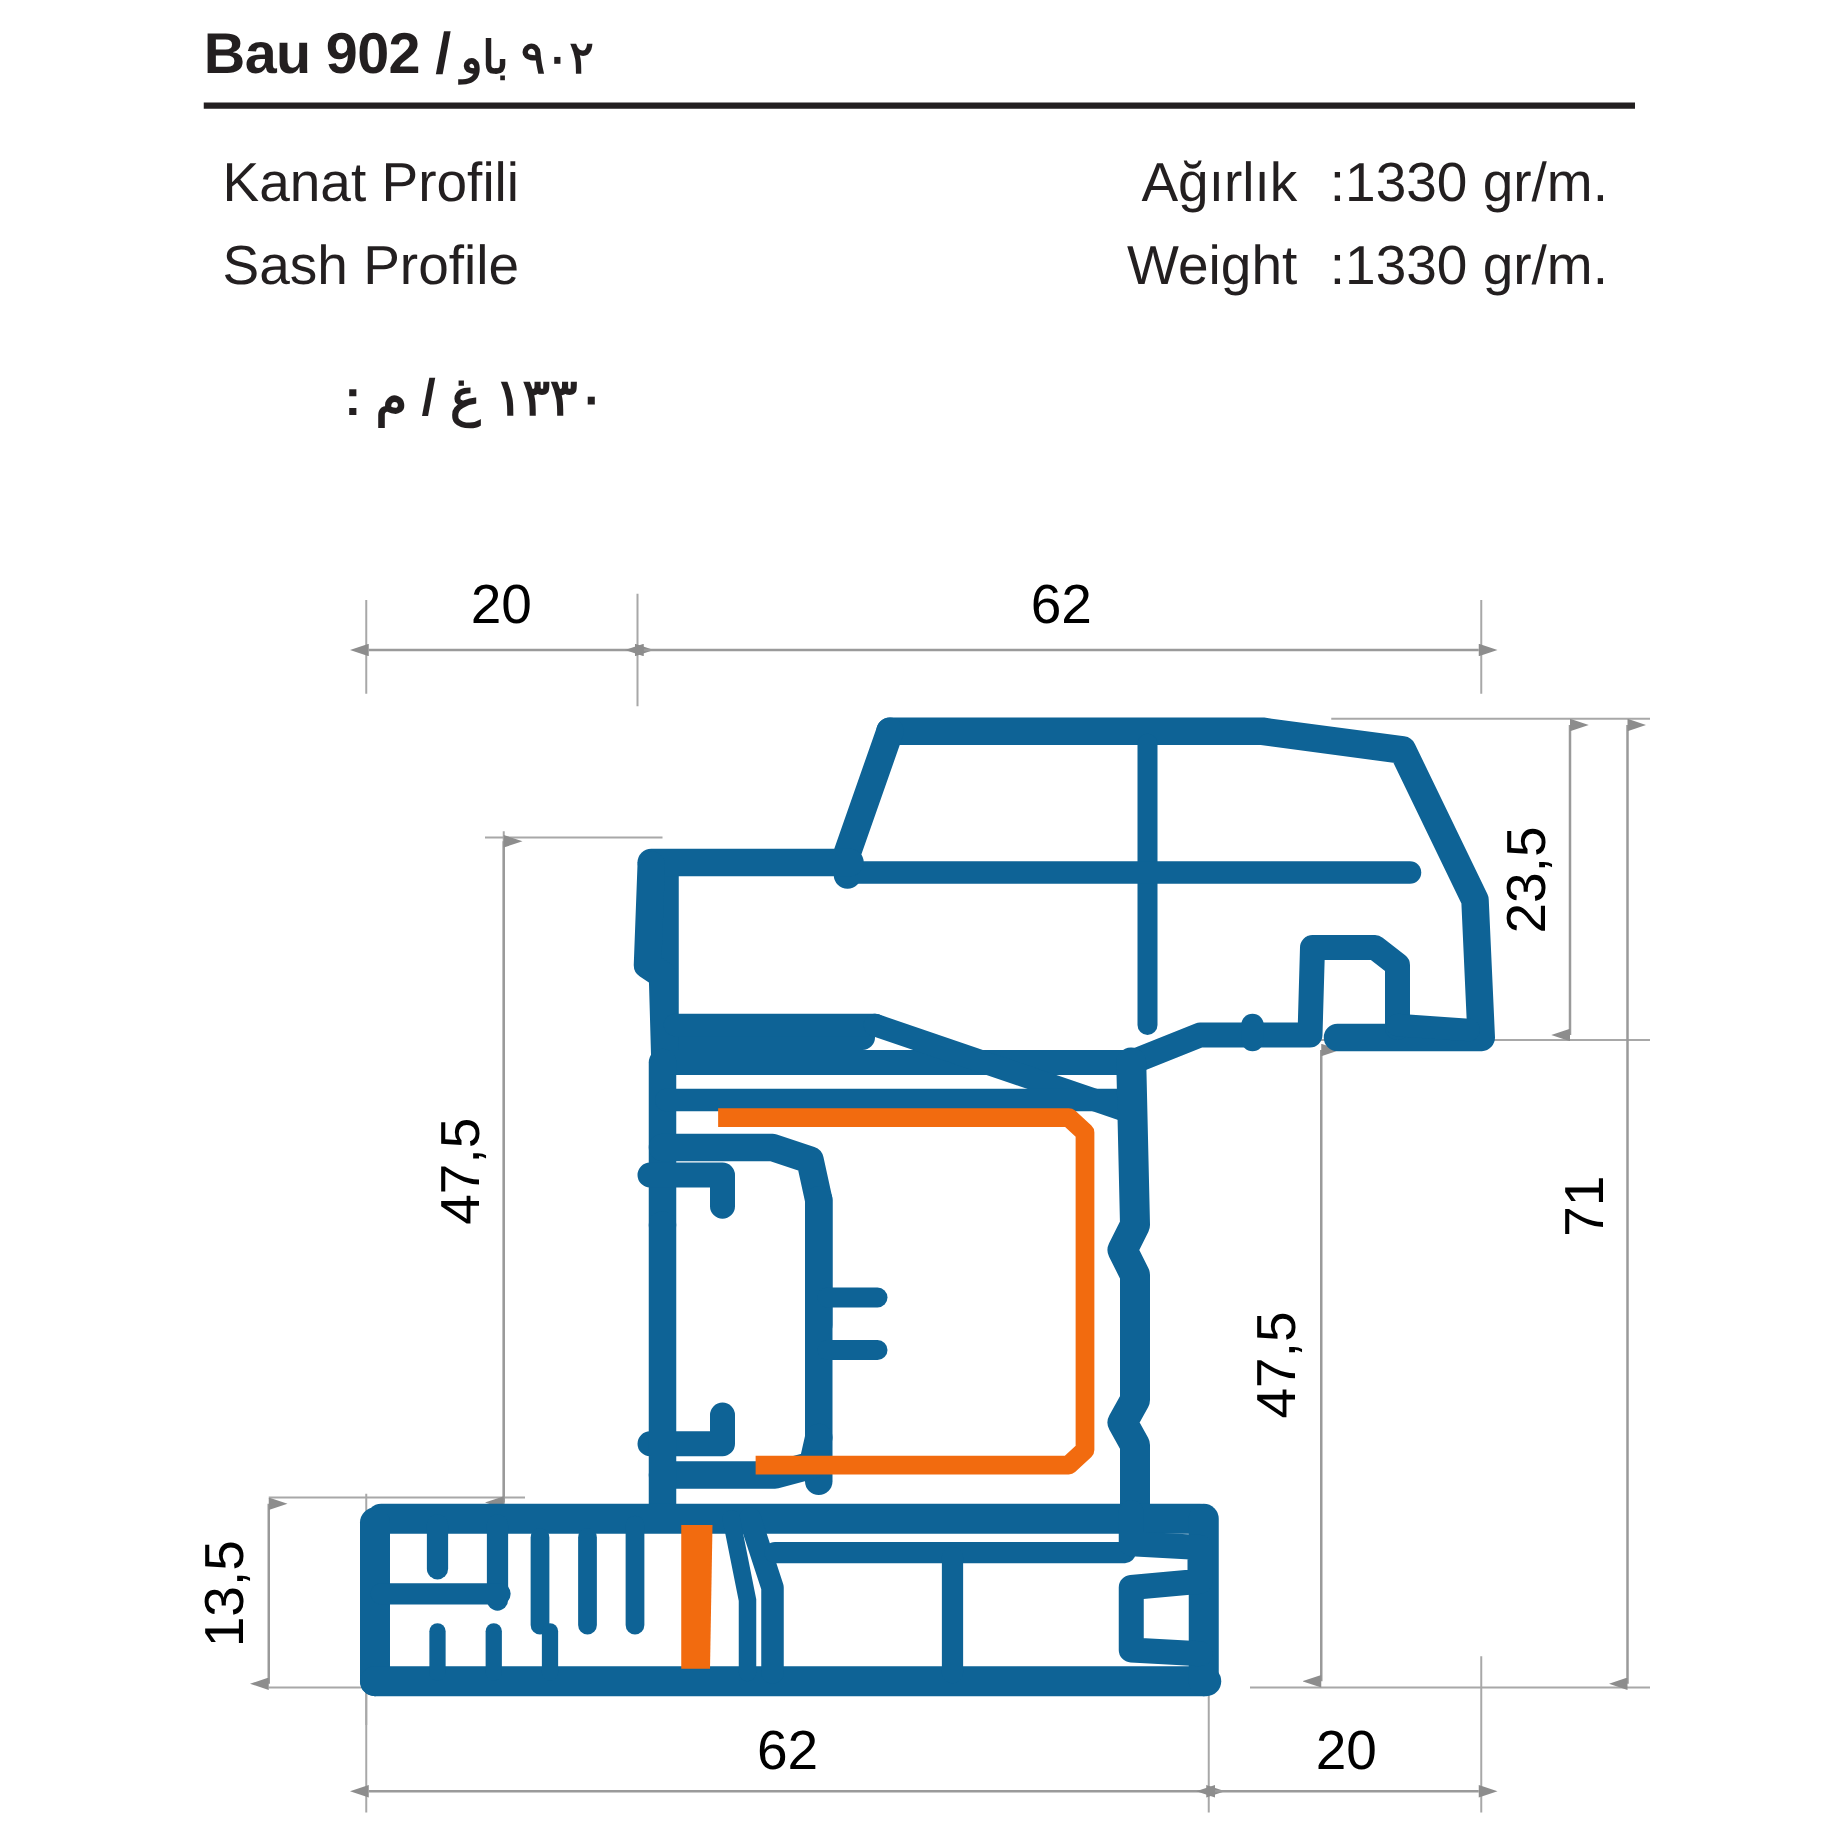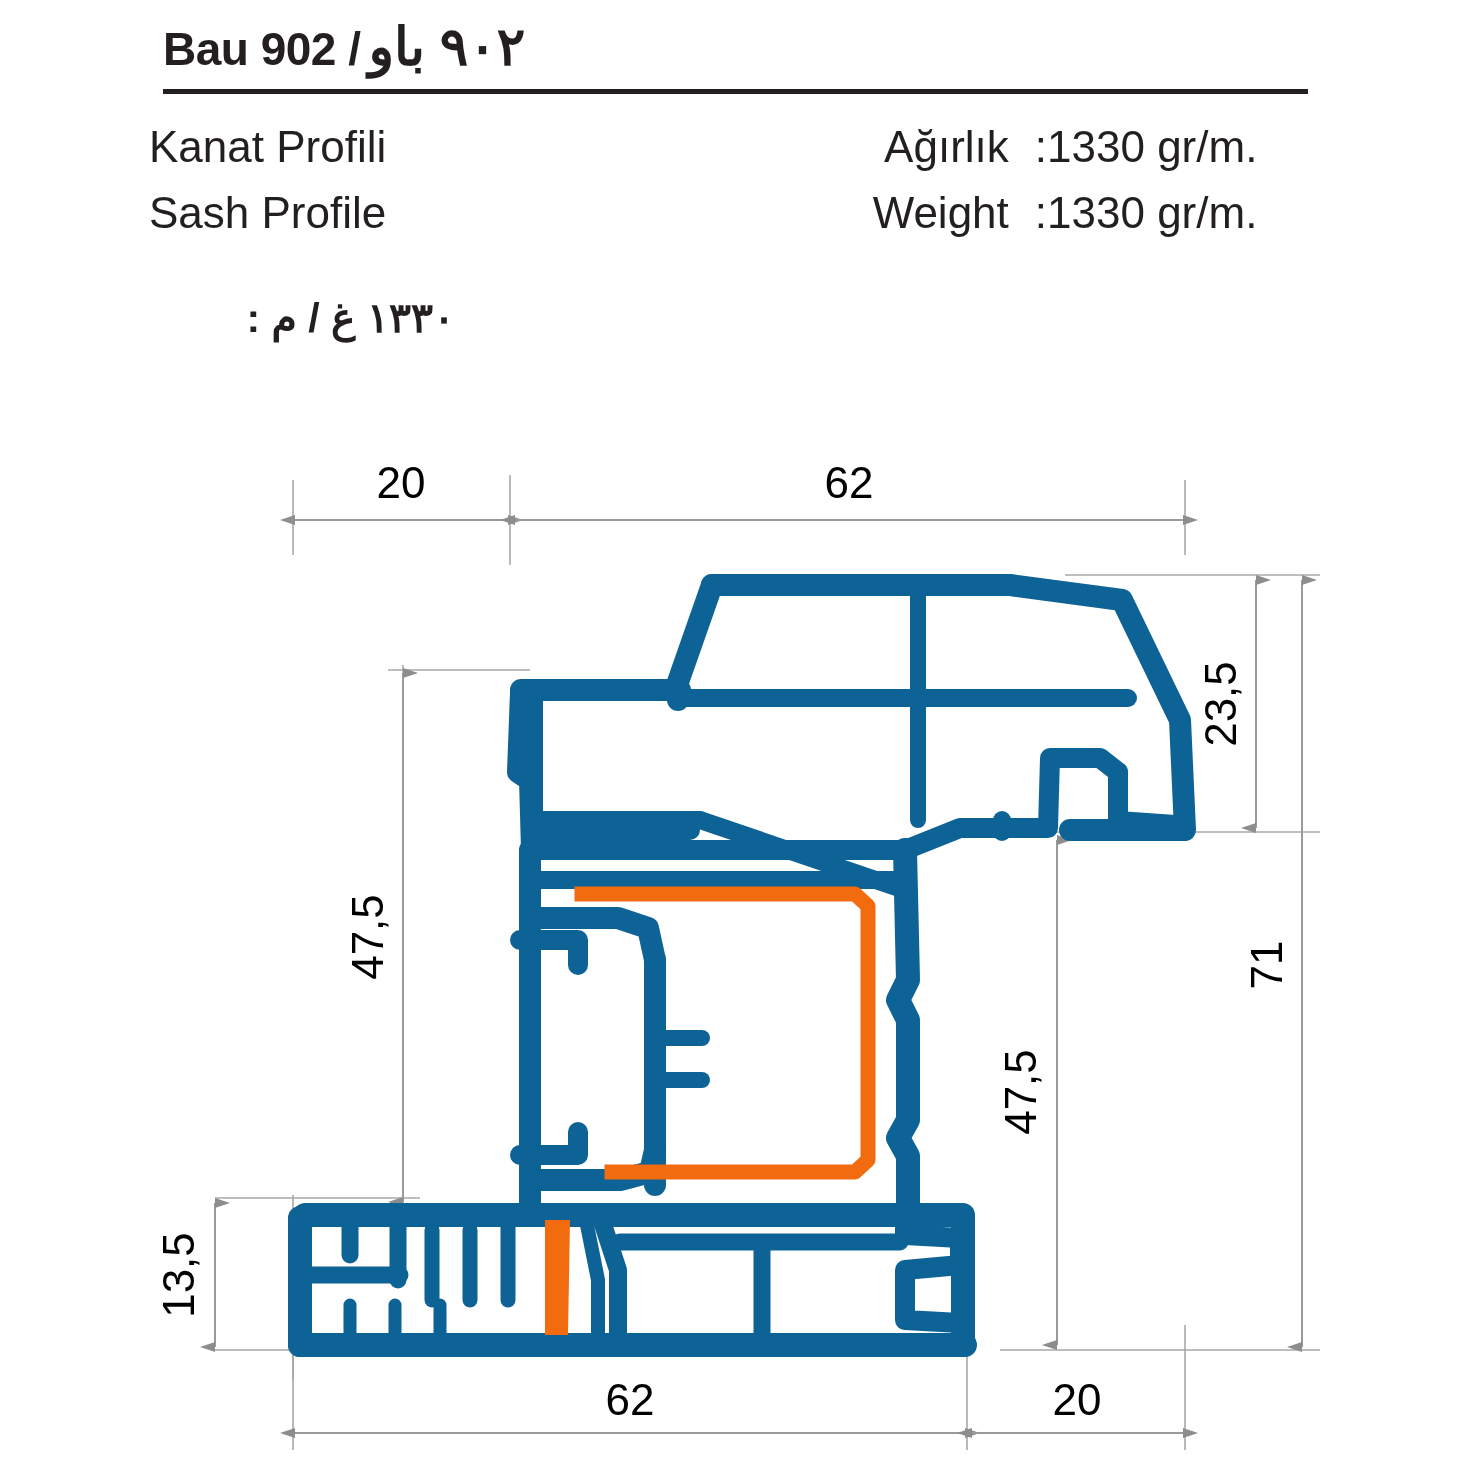--- a/index.html
+++ b/index.html
@@ -30,36 +30,36 @@
     width: 1145px;
   }
   .title-row {
     font-size: 46px;
     font-weight: bold;
     letter-spacing: -0.5px;
     line-height: 1.08;
     white-space: nowrap;
   }
   .title-ar {
-    font-size: 53px;
+    font-size: 36px;
     font-weight: bold;
     direction: rtl;
     unicode-bidi: isolate;
     padding-left: 8px;
   }
   .title-rule {
     margin-top: 14px;
     border-top: 5px solid #231f20;
     width: 1145px;
   }
 
   
   .info {
     position: absolute;
-    left: 149px;
+    left: 178px;
     top: 122px;
     width: 1160px;
   }
   .info-row {
     display: flex;
     align-items: baseline;
     height: 66px;
   }
   .cell-label-left {
     width: 650px;

